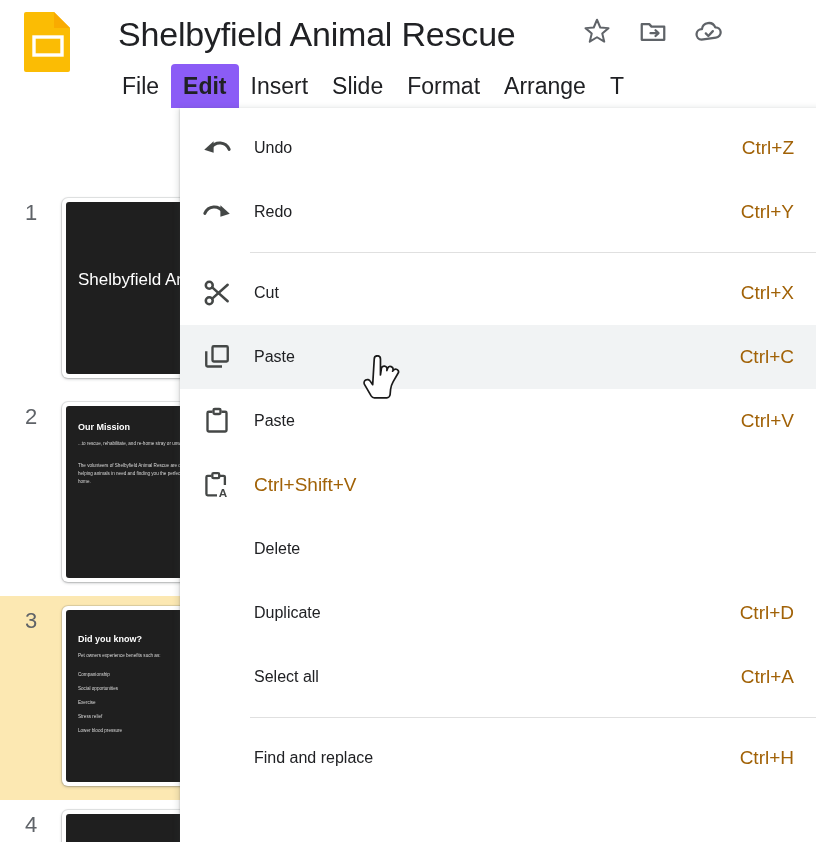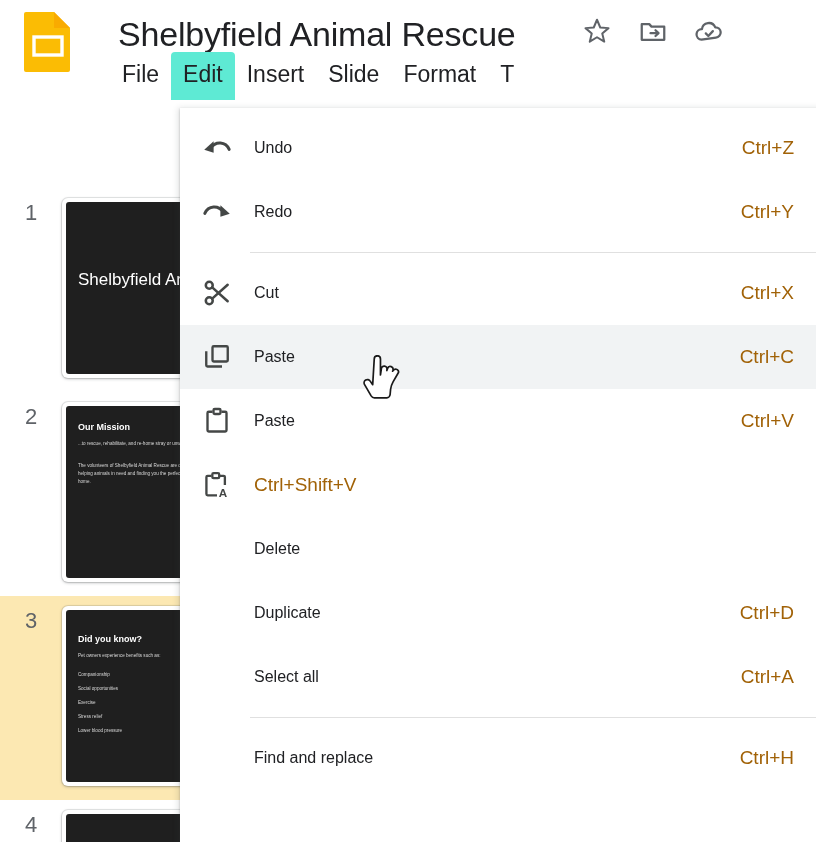--- a/index.html
+++ b/index.html
@@ -21,26 +21,26 @@
   .doc-title {
     position:absolute; left:118px; top:8px;
     font-size:34px; line-height:52px; color:#202124; font-weight:400;
     white-space:nowrap; letter-spacing:-0.2px;
   }
 
   .title-icons { position:absolute; left:580px; top:14px; display:flex; gap:22px; align-items:center; }
   .ticon { width:34px; height:34px; display:flex; align-items:center; justify-content:center; color:#5f6368; }
 
   
-  .menubar { position:absolute; left:110px; top:52px; height:48px; display:flex; align-items:flex-end; }
+  .menubar { position:absolute; left:110px; top:64px; height:48px; display:flex; align-items:flex-end; }
   .menu-item {
     font-size:23px; color:#202124; line-height:44px;
     padding:0 12px; height:48px; white-space:nowrap; border-radius:4px 4px 0 0;
   }
-  .menu-item.active { background:#5eead4; }
+  .menu-item.active { background:#8b5cf6;font-weight:bold; }
 
   
   .toolbar { position:absolute; left:0; top:108px; width:816px; height:78px; background:#fff; }
   .tb-divider-top { position:absolute; left:0; top:109px; width:180px; height:1px; background:#e8eaed; }
   .newslide-group {
     position:absolute; left:22px; top:126px; width:88px; height:44px;
     background:#f1f3f4; border-radius:6px; display:flex; align-items:center;
   }
   .tb-plus { width:48px; height:44px; display:flex; align-items:center; justify-content:center; color:#3c4043; font-size:32px; line-height:1; }
   .tb-caret { width:40px; height:44px; display:flex; align-items:center; justify-content:center; color:#3c4043; }
@@ -137,20 +137,21 @@
         </svg>
       </div>
     </div>
 
     <div class="menubar">
       <div class="menu-item">File</div>
       <div class="menu-item active">Edit</div>
       <div class="menu-item">Insert</div>
       <div class="menu-item">Slide</div>
       <div class="menu-item">Format</div>
+      <div class="menu-item">Arrange</div>
       <div class="menu-item">T</div>
     </div>
   </div>
 
   <div class="toolbar">
     <div class="tb-divider-top"></div>
 
     <div class="newslide-group">
       <div class="tb-plus">
         <svg width="30" height="30" viewBox="0 0 24 24" stroke="#3c4043" stroke-width="2.4" stroke-linecap="round">

